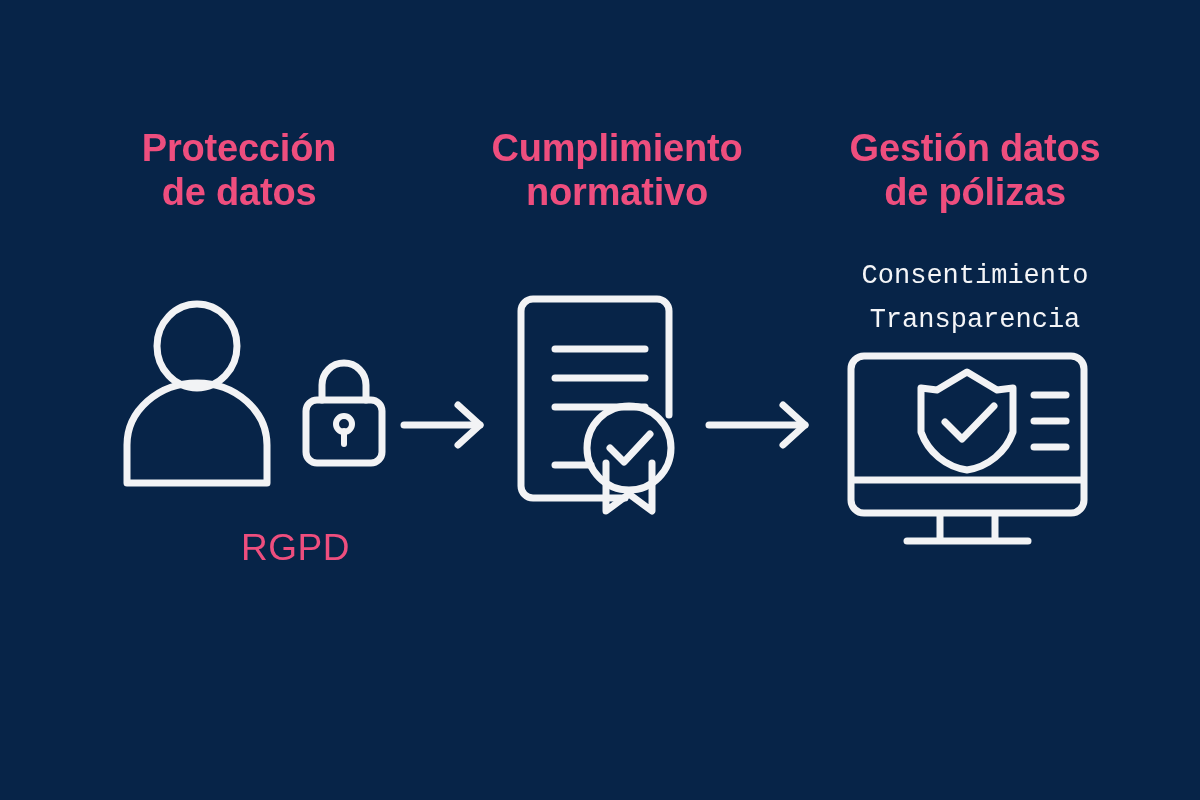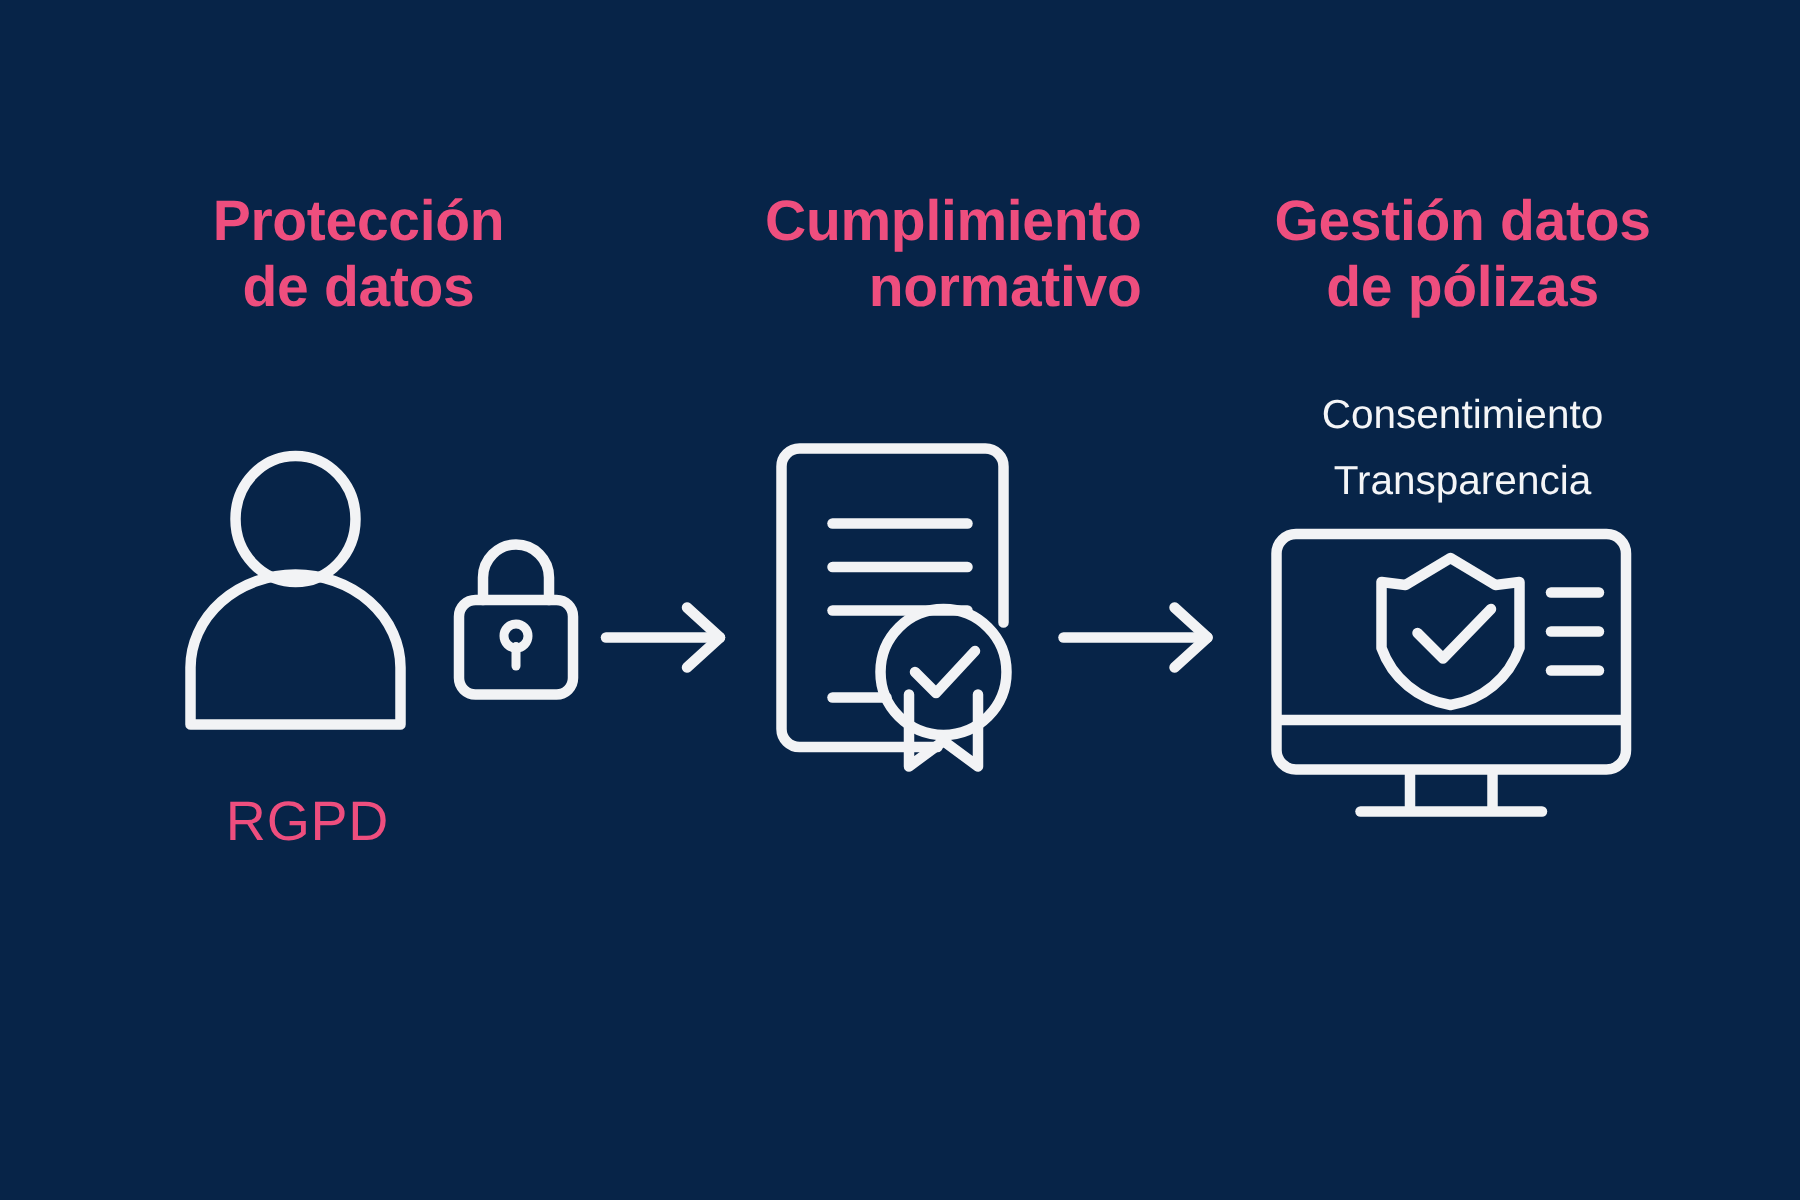--- a/index.html
+++ b/index.html
@@ -26,44 +26,45 @@
     position: absolute;
     color: #ee4e7e;
     font-weight: 700;
     font-size: 38px;
     line-height: 1.17;
     text-align: center;
     letter-spacing: -0.2px;
     white-space: pre-line;
   }
   #heading-1 { left: 64px;  top: 126px; width: 350px; }
-  #heading-2 { left: 411px; top: 126px; width: 350px; text-align: right; }
+  #heading-2 { left: 442px; top: 126px; width: 350px; }
   #heading-3 { left: 790px; top: 126px; width: 370px; }
 
   
   .subcaption {
     position: absolute;
     left: 790px;
     top: 254px;
     width: 370px;
     text-align: center;
     color: #f4f5f7;
     font-size: 27px;
     line-height: 1.63;
     font-weight: 400;
     white-space: pre-line;
+    font-family: Liberation Mono, monospace;
   }
 
   
   .rgpd-label {
     position: absolute;
     left: 60px;
     top: 527px;
     width: 290px;
-    text-align: center;
+    text-align: right;
     color: #ee4e7e;
     font-size: 37px;
     font-weight: 400;
     letter-spacing: 0.5px;
   }
 
   
   .icon-abs { position: absolute; display: block; }
   #icon-person   { left: 112px; top: 298px; }
   #icon-lock     { left: 298px; top: 358px; }

